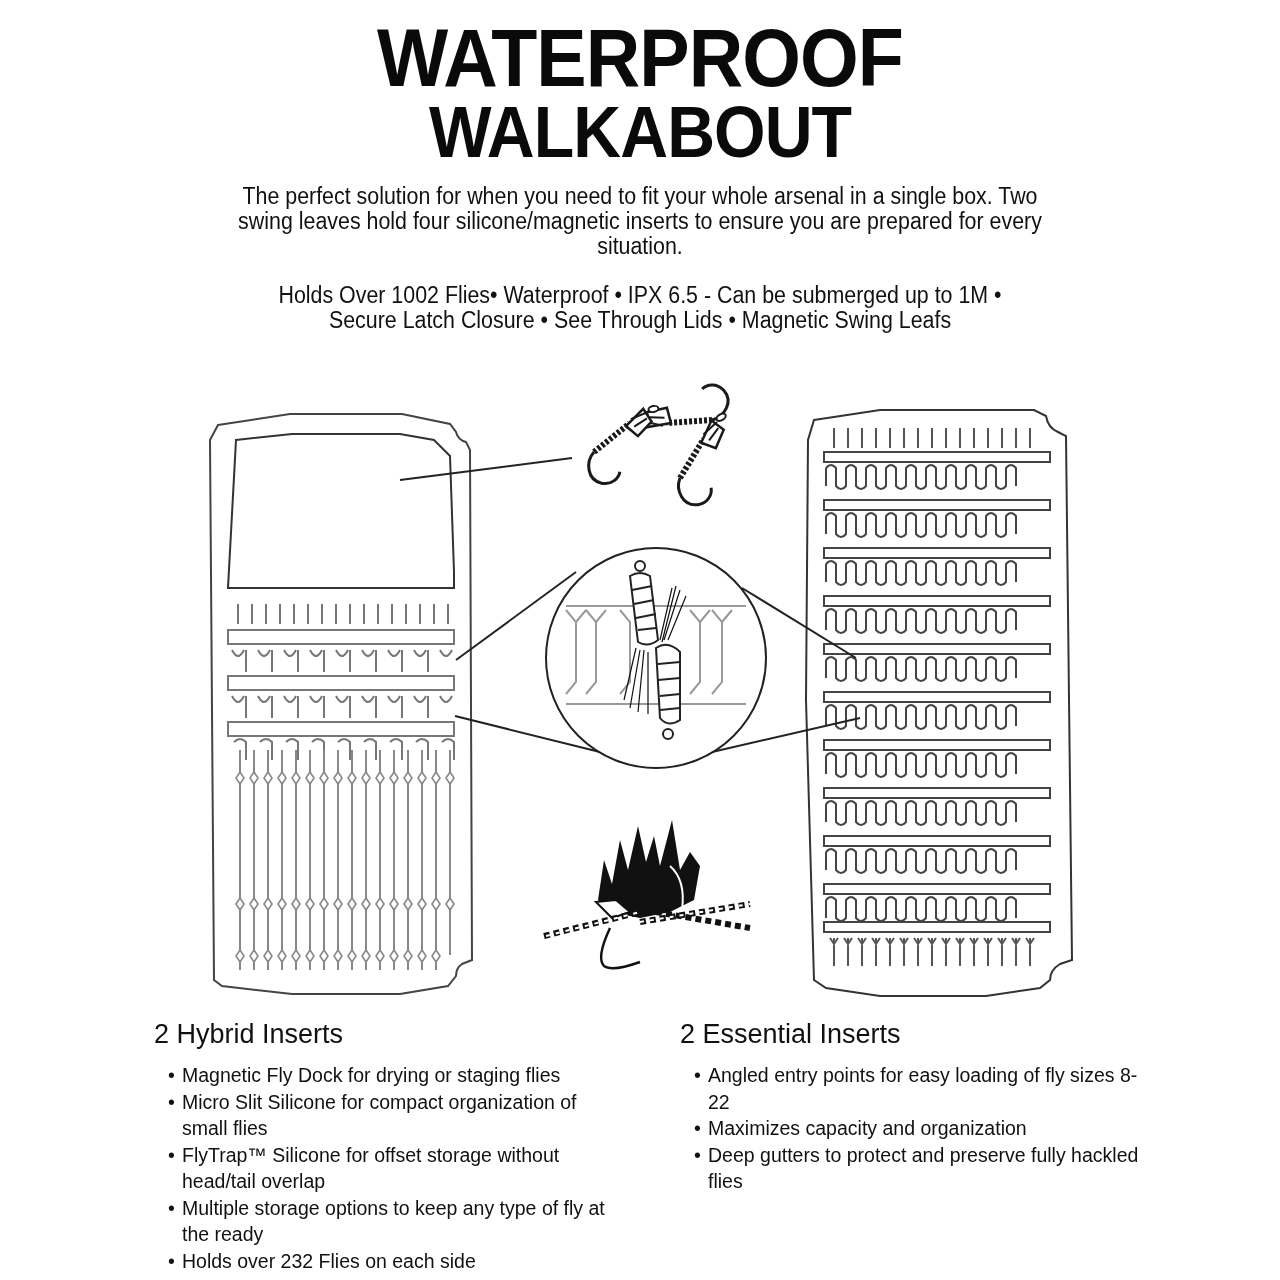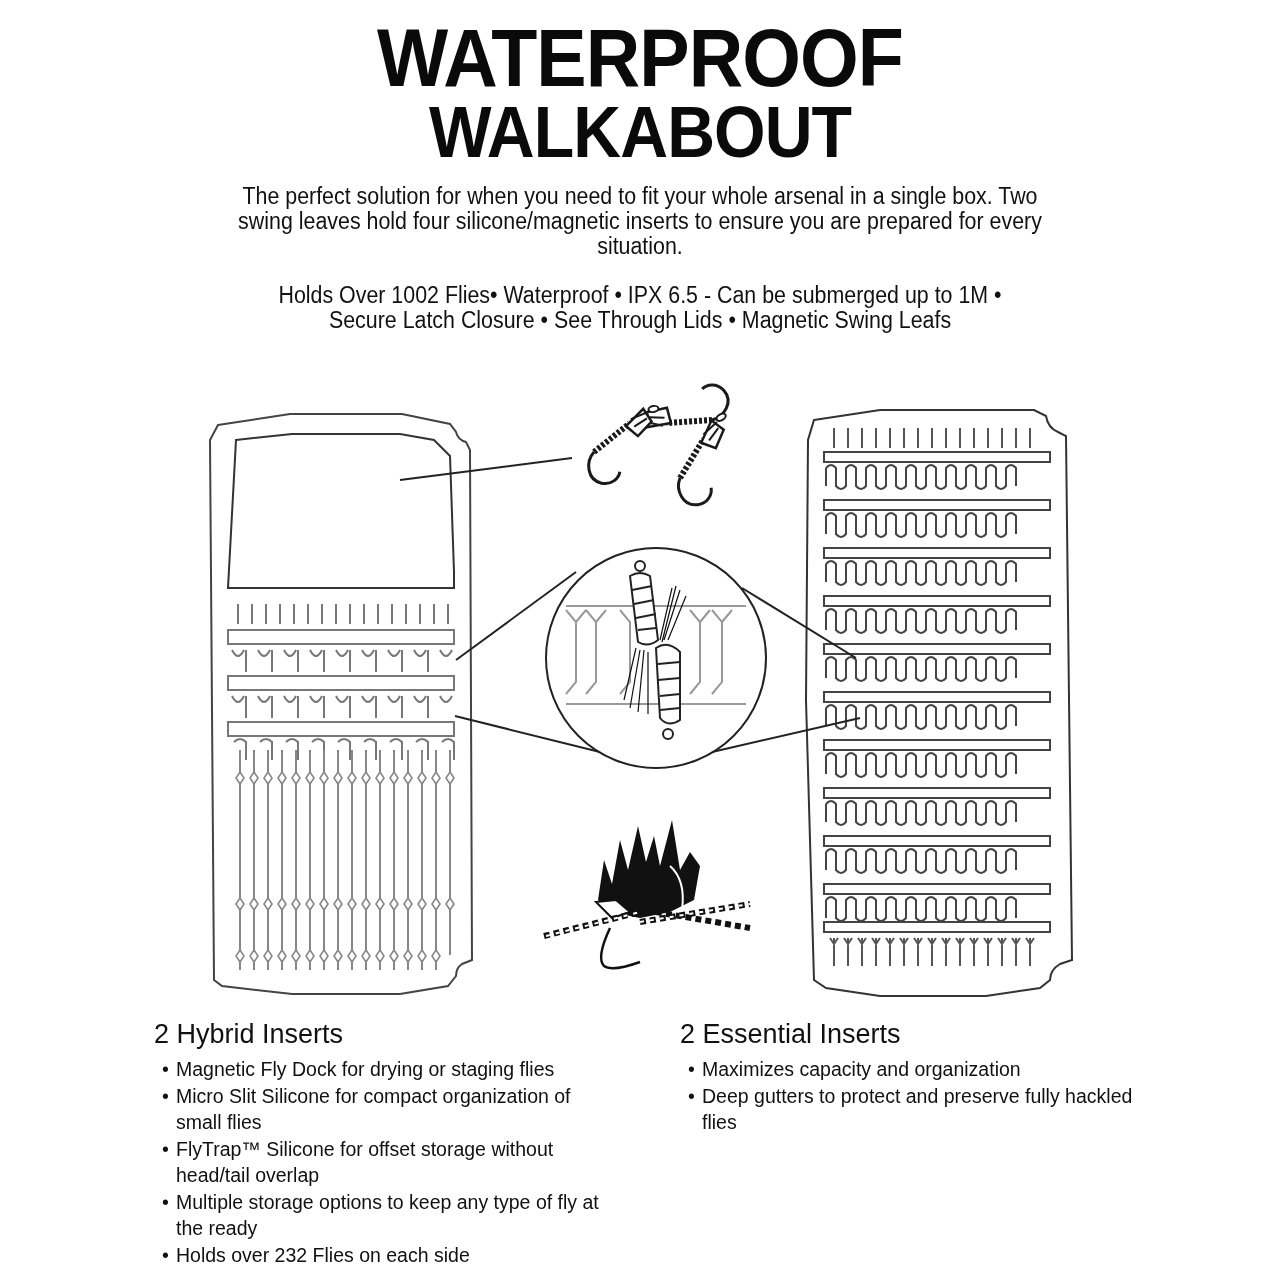--- a/index.html
+++ b/index.html
@@ -7,21 +7,21 @@
   .title { position: absolute; left: 0; width: 1280px; text-align: center; font-weight: 900; font-family: "Liberation Sans", sans-serif; letter-spacing: -1px; color: #0a0a0a; transform: scaleX(0.92); transform-origin: center; }
   .title.l1 { top: 12px; font-size: 82px; line-height: 92px; }
   .title.l2 { top: 92px; font-size: 72px; line-height: 80px; }
   .intro { position: absolute; top: 184px; left: 180px; width: 920px; text-align: center; font-size: 23px; line-height: 25px; color: #111; transform: scaleX(0.93); transform-origin: center; }
   .features { position: absolute; top: 283px; left: 150px; width: 980px; text-align: center; font-size: 23px; line-height: 25px; color: #111; transform: scaleX(0.93); transform-origin: center; }
   .illus { position: absolute; left: 0; top: 340px; width: 1280px; height: 660px; }
   .col { position: absolute; top: 1018px; }
   .col.left { left: 154px; width: 470px; }
   .col.right { left: 680px; width: 480px; }
   .col h2 { margin: 0 0 6px 0; font-size: 27px; line-height: 32px; font-weight: normal; color: #111; }
-  .col ul { margin: 6px; padding: 0; list-style: none; }
+  .col ul { margin: 12px; padding: 0; list-style: none; }
   .col li { position: relative; padding-left: 16px; font-size: 19.5px; line-height: 26.5px; color: #111; }
   .col li::before { content: "•"; position: absolute; left: 2px; top: 0; }
 </style>
 </head>
 <body>
 
 <div class="title l1">WATERPROOF</div>
 <div class="title l2">WALKABOUT</div>
 
 <div class="intro">The perfect solution for when you need to fit your whole arsenal in a single box. Two swing leaves hold four silicone/magnetic inserts to ensure you are prepared for every situation.</div>
@@ -171,16 +171,17 @@
     <li>Micro Slit Silicone for compact organization of small flies</li>
     <li>FlyTrap™ Silicone for offset storage without head/tail overlap</li>
     <li>Multiple storage options to keep any type of fly at the ready</li>
     <li>Holds over 232 Flies on each side</li>
   </ul>
 </div>
 
 <div class="col right">
   <h2>2 Essential Inserts</h2>
   <ul>
+    <li>Angled entry points for easy loading of fly sizes 8-22</li>
     <li>Maximizes capacity and organization</li>
     <li>Deep gutters to protect and preserve fully hackled flies</li>
   </ul>
 </div>
 
 </body></html>

